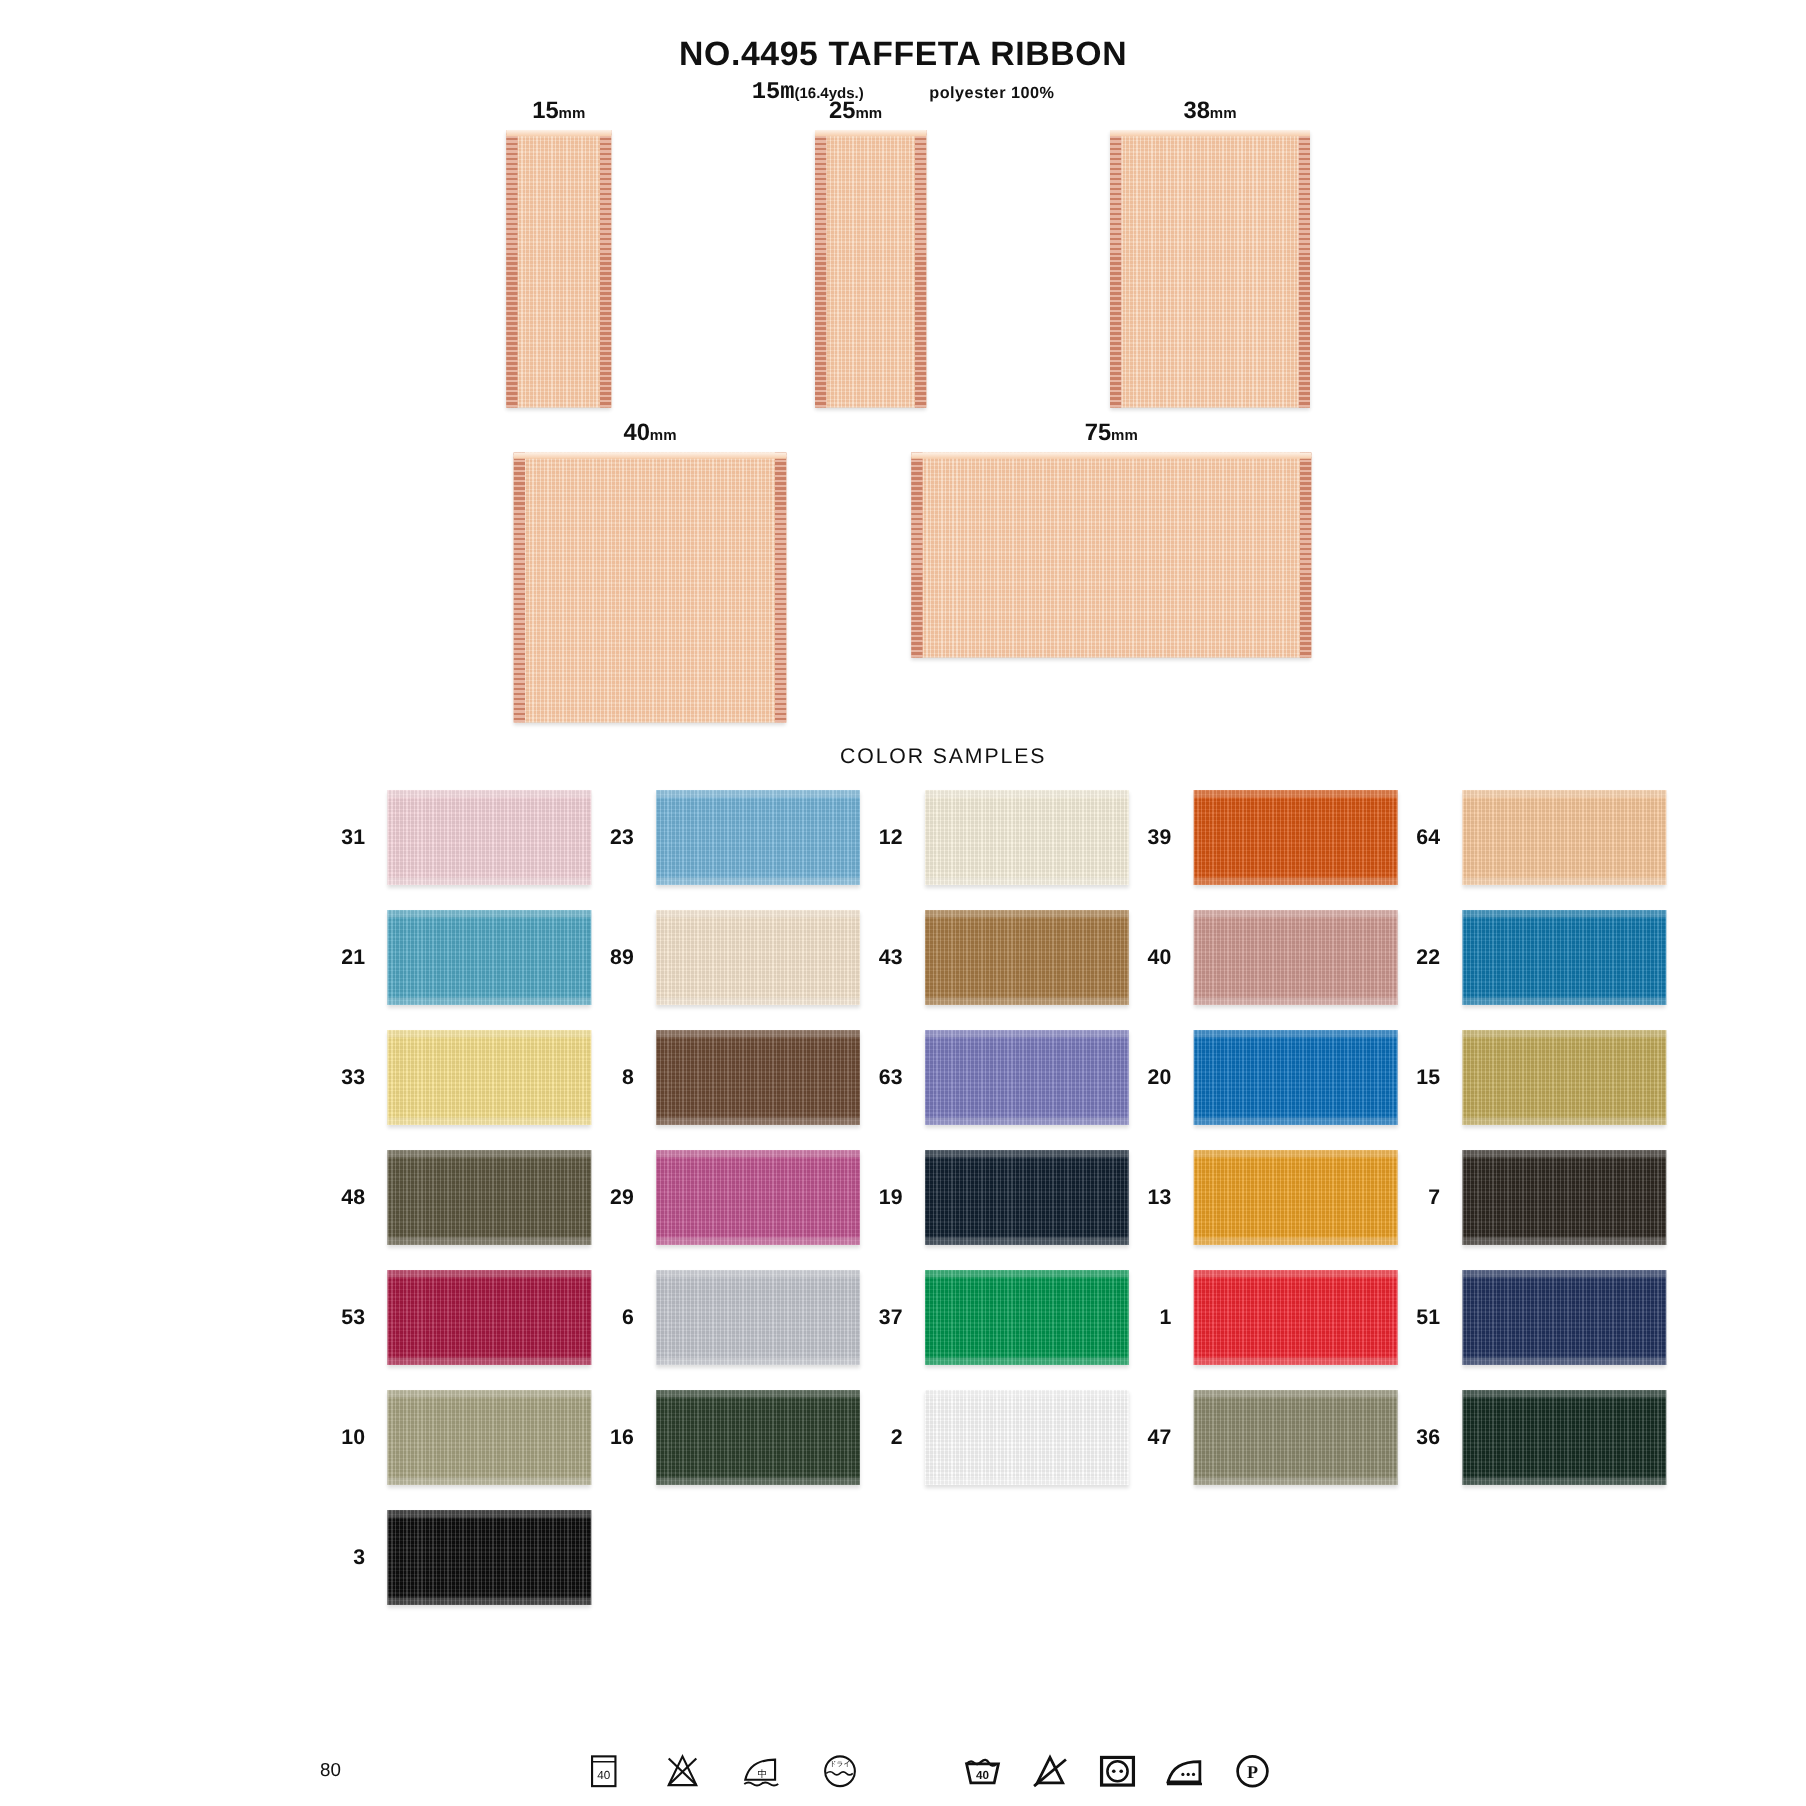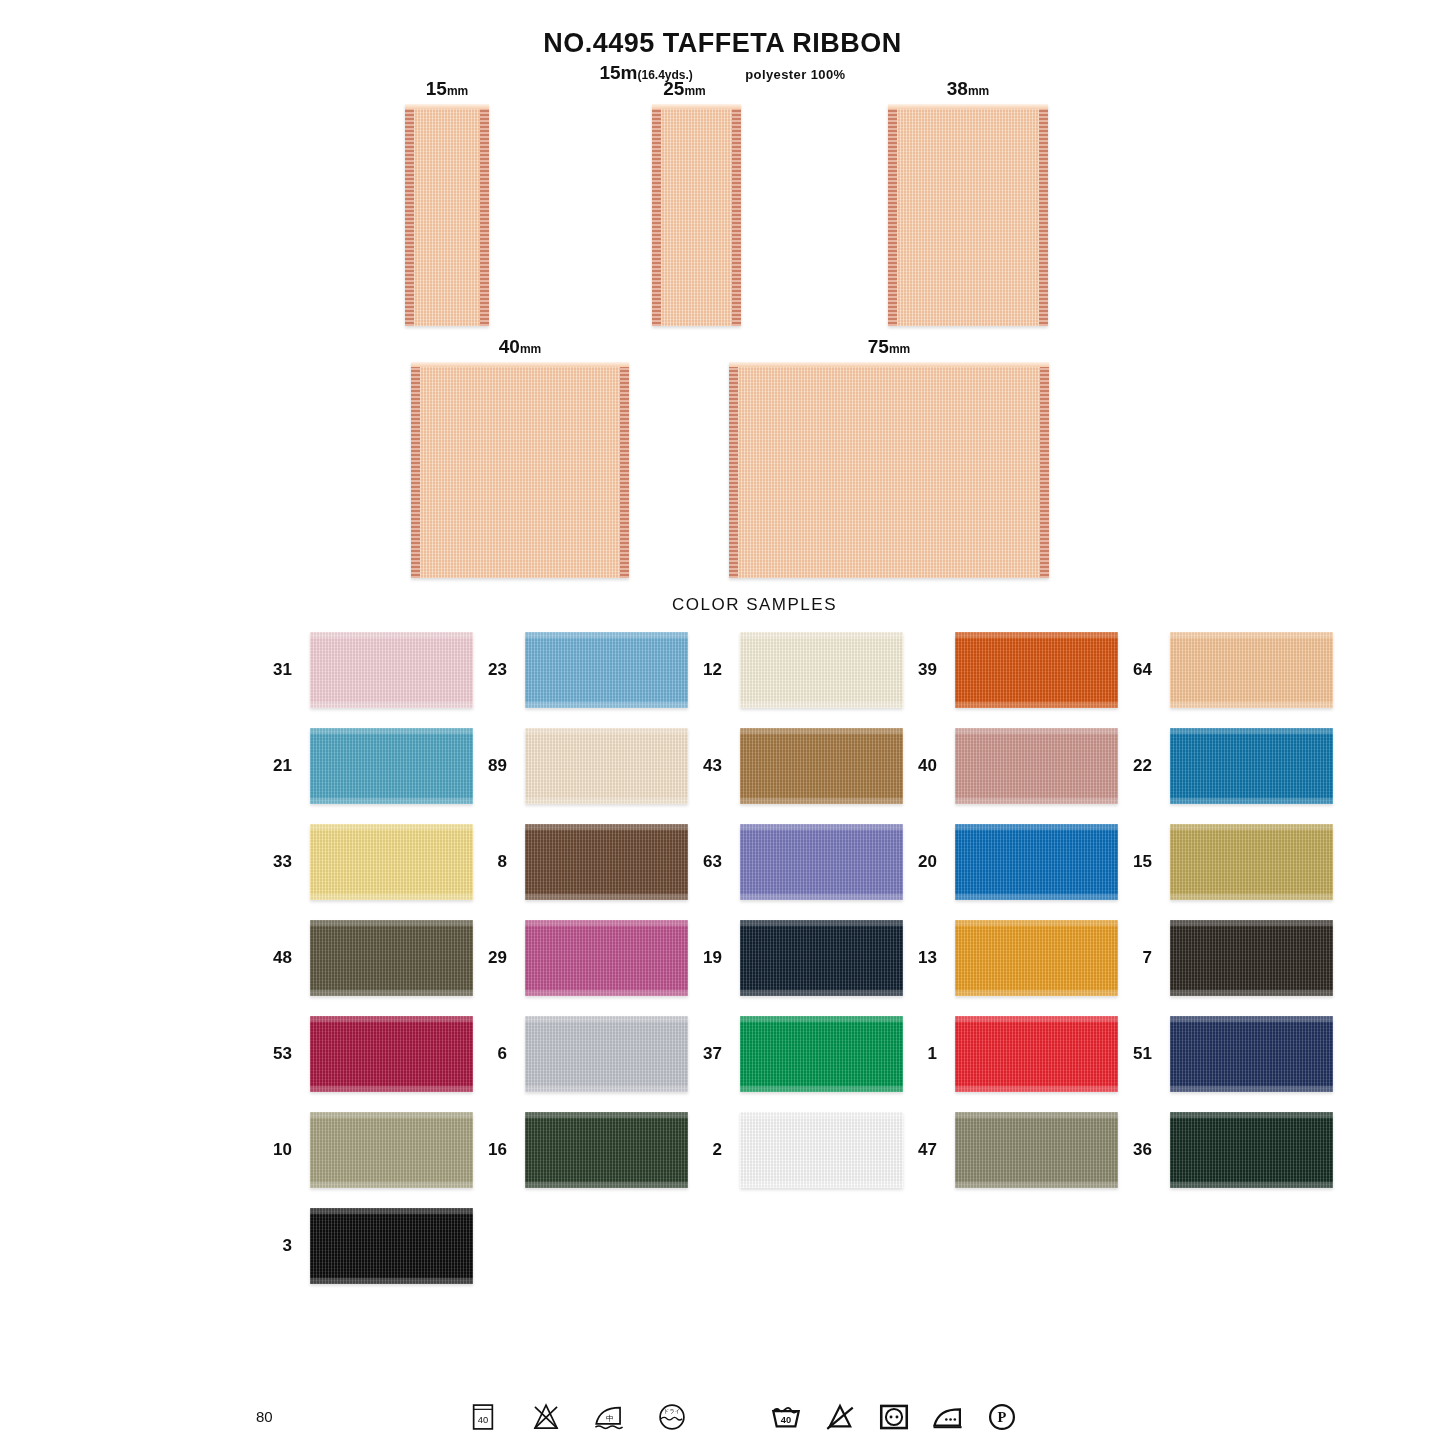--- a/index.html
+++ b/index.html
@@ -29,20 +29,21 @@
     position: absolute;
     top: 62px; left: 0; width: 100%;
     text-align: center;
     white-space: nowrap;
   }
   .spec-length {
     font-size: 19px;
     font-weight: bold;
     color: #111;
     vertical-align: baseline;
+    font-family: Liberation Mono, monospace;
   }
   .spec-length-sub {
     font-size: 12px;
     font-weight: bold;
     color: #111;
   }
   .spec-fiber {
     font-size: 13px;
     color: #111;
     margin-left: 48px;
@@ -214,21 +215,21 @@
 
 <div class="width-sample" style="left:411px; top:362px; width:218px; height:216px;">
   <div class="width-label">
     <span>40</span><span class="unit">mm</span>
   </div>
   <div class="ribbon-swatch">
       <div class="ribbon-top-edge"></div>
     </div>
 </div>
 
-<div class="width-sample" style="left:729px; top:362px; width:320px; height:216px;">
+<div class="width-sample" style="left:729px; top:362px; width:320px; height:164px;">
   <div class="width-label">
     <span>75</span><span class="unit">mm</span>
   </div>
   <div class="ribbon-swatch">
       <div class="ribbon-top-edge"></div>
     </div>
 </div>
 
 <div class="color-samples-title">COLOR  SAMPLES</div>
 

